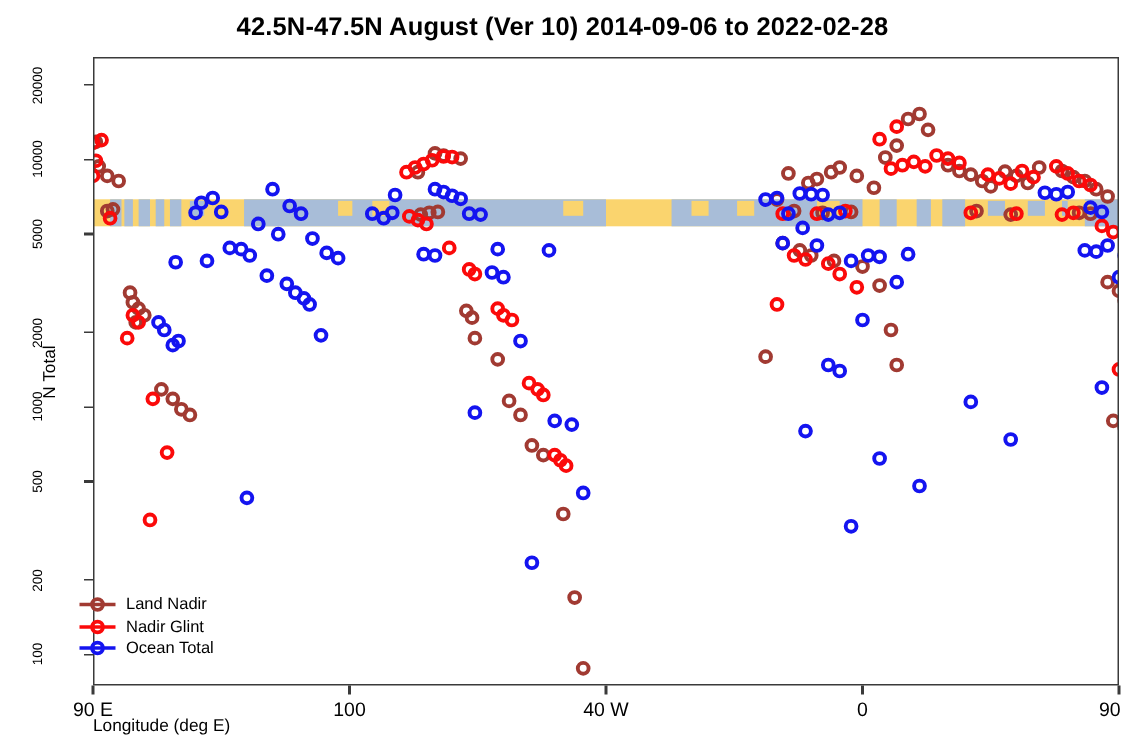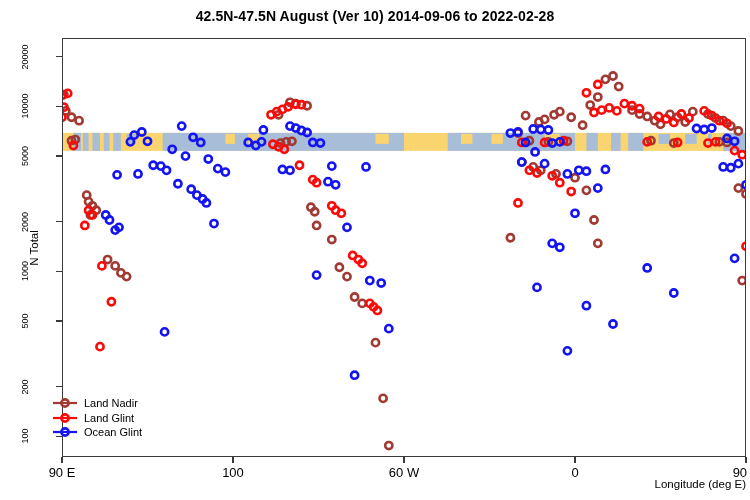--- a/index.html
+++ b/index.html
@@ -4,42 +4,42 @@
 <style>
   html,body{margin:0;padding:0;}
   body{
     width:750px;height:500px;background:#ffffff;
     font-family:"Liberation Sans", sans-serif;
     overflow:hidden;position:relative;
   }
   #fig{position:absolute;inset:0;}
   .ttl{
     position:absolute;top:8px;left:0;width:750px;text-align:center;
-    font-size:14px;font-weight:bold;color:#000;letter-spacing:.1px;
+    font-size:17px;font-weight:bold;color:#000;letter-spacing:.1px;
   }
   .plot-area{position:absolute;left:62px;top:38px;width:684px;height:419px;}
   .frame{
     position:absolute;left:62px;top:38px;width:684px;height:419px;
     border:1.4px solid #3a3a3a;box-sizing:border-box;background:transparent;
     pointer-events:none;
   }
   svg.canvas{position:absolute;left:0;top:0;width:684px;height:419px;display:block;}
   .ylab{
     position:absolute;left:-46px;top:50%;
     transform:translateY(-50%) rotate(-90deg);
     transform-origin:center center;
     font-size:11.5px;color:#000;white-space:nowrap;
   }
   .ytick-lbl{
     position:absolute;font-size:9px;color:#000;white-space:nowrap;
     transform-origin:center center;
   }
   .xtick-lbl{position:absolute;font-size:13px;color:#000;white-space:nowrap;}
   .xlab{
-    position:absolute;left:62px;width:684px;top:478px;text-align:right;
+    position:absolute;left:62px;width:684px;top:478px;text-align:left;
     font-size:11.5px;color:#000;
   }
   .tick{position:absolute;background:#3a3a3a;}
   .legend{position:absolute;left:52px;top:396px;}
   .leg-row{display:flex;height:14.5px;}
   .leg-sym{width:26px;height:14px;position:relative;margin-right:6px;}
   .leg-txt{font-size:11px;color:#000;line-height:14.5px;}
 </style>
 </head>
 <body>
@@ -339,21 +339,21 @@
       <div class="ytick-lbl" style="top: 106.457px; left: 0px; width: 50px; text-align: center; transform: translateY(-50%) rotate(-90deg);">10000</div>
       <div class="tick" style="left: 56px; top: 56.0968px; width: 6px; height: 1.4px;"></div>
       <div class="ytick-lbl" style="top: 56.7968px; left: 0px; width: 50px; text-align: center; transform: translateY(-50%) rotate(-90deg);">20000</div>
     </div>
   <div id="xtick-holder">
       <div class="tick" style="left: 61.3px; top: 457px; width: 1.4px; height: 6px;"></div>
       <div class="xtick-lbl" style="top: 465px; left: 36px; width: 52px; text-align: center;">90 E</div>
       <div class="tick" style="left: 232.3px; top: 457px; width: 1.4px; height: 6px;"></div>
       <div class="xtick-lbl" style="top: 465px; left: 207px; width: 52px; text-align: center;">100</div>
       <div class="tick" style="left: 403.3px; top: 457px; width: 1.4px; height: 6px;"></div>
-      <div class="xtick-lbl" style="top: 465px; left: 378px; width: 52px; text-align: center;">60 W</div>
+      <div class="xtick-lbl" style="top: 465px; left: 378px; width: 52px; text-align: center;">40 W</div>
       <div class="tick" style="left: 574.3px; top: 457px; width: 1.4px; height: 6px;"></div>
       <div class="xtick-lbl" style="top: 465px; left: 549px; width: 52px; text-align: center;">0</div>
       <div class="tick" style="left: 745.3px; top: 457px; width: 1.4px; height: 6px;"></div>
       <div class="xtick-lbl" style="top: 465px; left: 720px; width: 52px; text-align: center;">90 E</div>
     </div>
 
   <div class="xlab">Longitude (deg E)</div>
 
   <div class="legend" id="legend">
       <div class="leg-row">
@@ -361,24 +361,24 @@
             <line x1="1" y1="7" x2="25" y2="7" stroke="#A13A32" stroke-width="2.2"></line>
             <circle cx="13" cy="7" r="3.6" fill="none" stroke="#A13A32" stroke-width="2.6"></circle>
           </svg></span>
         <span class="leg-txt">Land Nadir</span>
       </div>
       <div class="leg-row">
         <span class="leg-sym"><svg width="26" height="14">
             <line x1="1" y1="7" x2="25" y2="7" stroke="#FB0A0A" stroke-width="2.2"></line>
             <circle cx="13" cy="7" r="3.6" fill="none" stroke="#FB0A0A" stroke-width="2.6"></circle>
           </svg></span>
-        <span class="leg-txt">Land Glint</span>
+        <span class="leg-txt">Nadir Glint</span>
       </div>
       <div class="leg-row">
         <span class="leg-sym"><svg width="26" height="14">
             <line x1="1" y1="7" x2="25" y2="7" stroke="#1414F0" stroke-width="2.2"></line>
             <circle cx="13" cy="7" r="3.6" fill="none" stroke="#1414F0" stroke-width="2.6"></circle>
           </svg></span>
-        <span class="leg-txt">Ocean Glint</span>
+        <span class="leg-txt">Ocean Total</span>
       </div>
     </div>
 
 </div>
 
 </body></html>

